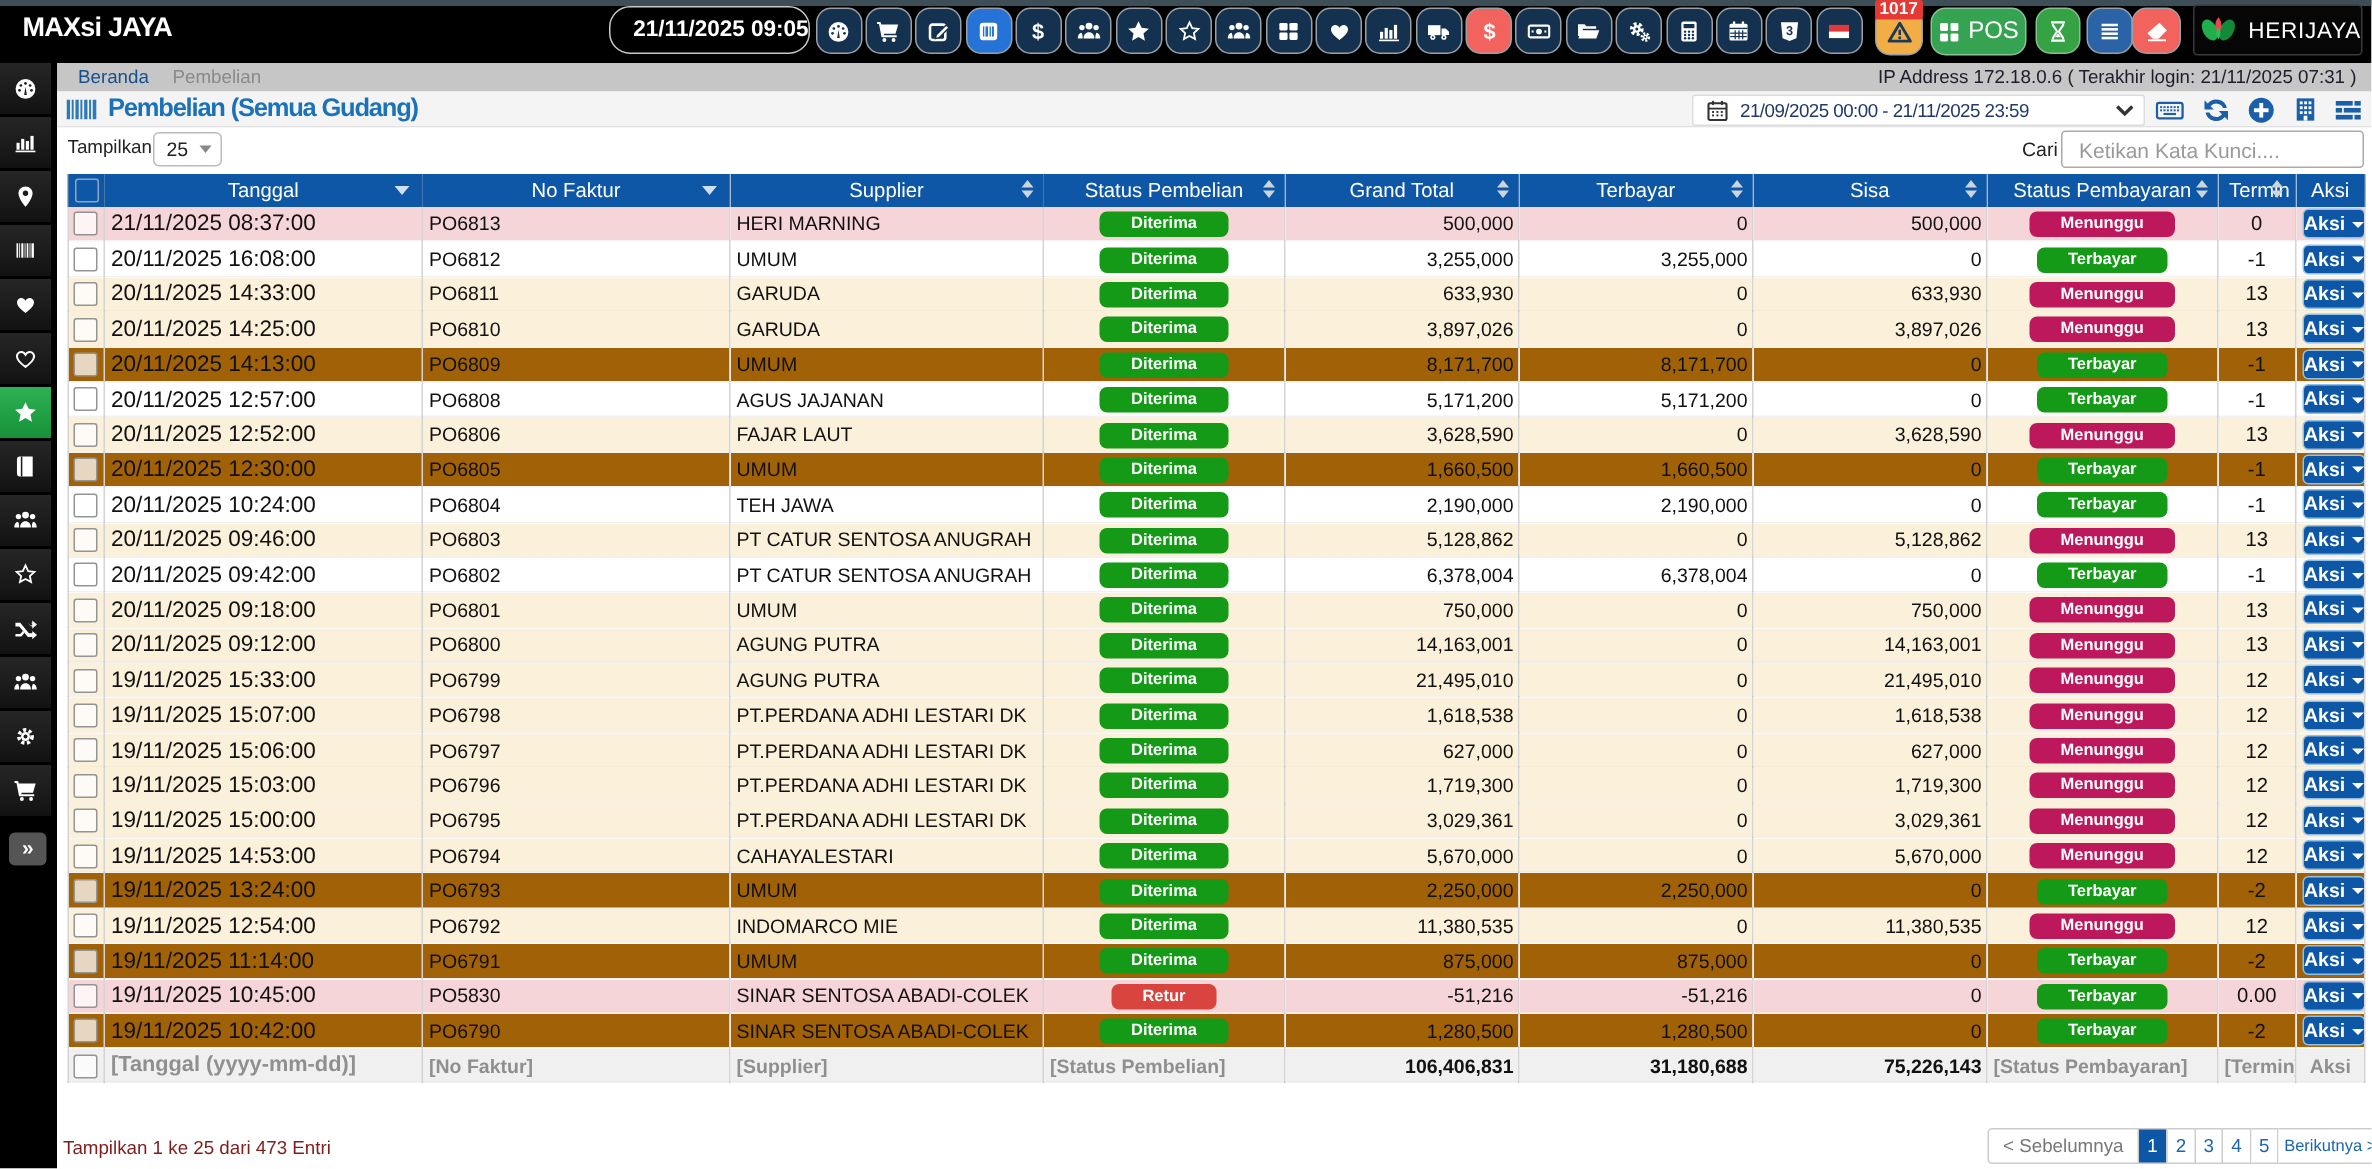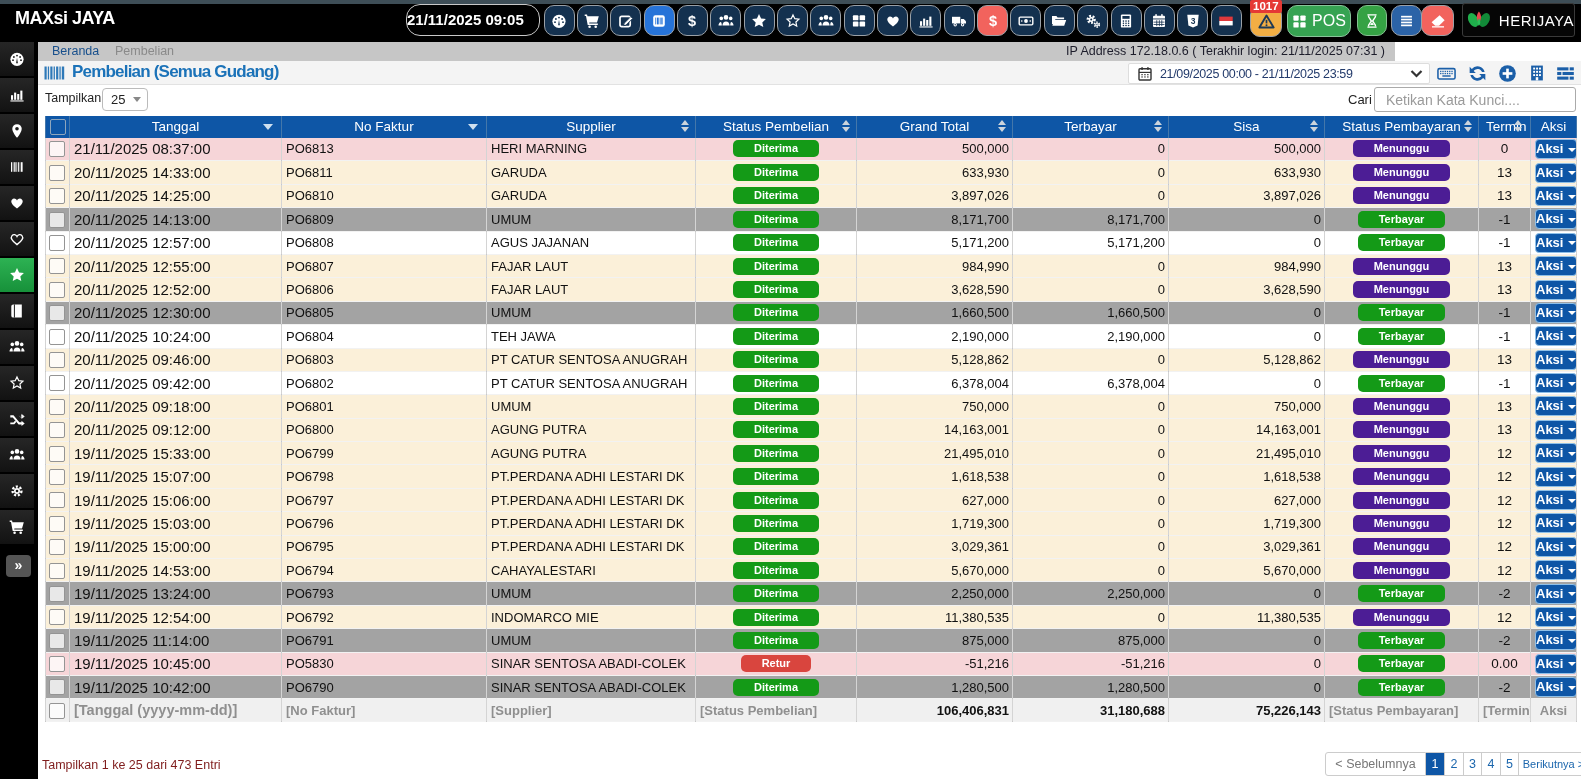--- a/index.html
+++ b/index.html
@@ -5,44 +5,44 @@
 .tile { position:absolute; top:5px; width:31px; height:31px; border:1px solid #9aa0a6; border-radius:10px; display:flex; align-items:center; justify-content:center; }
 .stile { position:absolute; left:0; width:34px; height:35px; border-bottom:1px solid #000; display:flex; align-items:center; justify-content:center; }
 table { border-collapse:collapse; table-layout:fixed; }
 td,th { overflow:hidden; white-space:nowrap; }
 th { background:#0e56a6; color:#fff; font-size:13.5px; font-weight:normal; text-align:center; position:relative; border-right:1px solid #4477aa; height:22px; }
 td { font-size:13px; color:#111; padding:0 4px; border-right:1px solid #d4d4d4; border-bottom:1px solid rgba(0,0,0,0.05); height:23.4px; }
 td.r { text-align:right; padding-right:3px; } td.c { text-align:center; }
 td:nth-child(2) { font-size:15px; }
 tr.foot td:nth-child(2) { font-size:14.5px; }
 td:nth-child(10) { font-size:13.5px; }
-tr.white td { background:#fff; } tr.grey td { background:#a3a3a3;margin-left:48px; }
+tr.white td { background:#fff; } tr.grey td { background:#a16207;margin-left:48px; }
 tr.cream td { background:#fbf0d9; } tr.pink td { background:#f6d5d8; }
 tr.foot td { background:#f0f0f0; color:#8f8f8f; font-weight:bold; height:23px; font-size:13px; }
 tr.foot td.k { color:#111; }
 td.cb { padding:0 0 0 3px; border-left:1px solid #d4d4d4; }
 th.cb { border-left:1px solid #4477aa; }
 .box { display:inline-block; width:16px; height:16px; background:rgba(255,255,255,.75); border:1px solid #949494; border-radius:2px; vertical-align:middle; }
 .hbox { display:inline-block; width:16px; height:16px; border:1px solid #8ea6bd; border-radius:2px; vertical-align:middle; }
 .bdg { display:inline-block; padding:1px 21px; border-radius:5px; font-size:11px; font-weight:bold; color:#fff; line-height:15px; }
-.bg { background:#149a17; } .bo { background:#4c1d95; } .br { background:#d9453e; }
+.bg { background:#149a17; } .bo { background:#be185d; } .br { background:#d9453e; }
 .aksi { display:block; margin:1px auto; width:42px; background:#0e56a6; border:1px solid #8fc0e8; border-radius:4px; color:#fff; font-size:13px; font-weight:bold; line-height:18px; text-align:center; }
 .car { display:inline-block; width:0; height:0; border-left:4px solid transparent; border-right:4px solid transparent; border-top:4px solid #fff; margin-left:1px; vertical-align:middle; }
 .adn { position:absolute; right:8px; top:8px; width:0; height:0; border-left:5px solid transparent; border-right:5px solid transparent; border-top:6px solid #cfe0f0; }
 .aud { position:absolute; right:6px; top:4px; }
 .au { display:block; width:0; height:0; border-left:4.5px solid transparent; border-right:4.5px solid transparent; border-bottom:5.5px solid #ccd4dc; margin-bottom:2px; }
 .ad { display:block; width:0; height:0; border-left:4.5px solid transparent; border-right:4.5px solid transparent; border-top:5.5px solid #ccd4dc; }
 .thtermin { text-align:left; padding-left:7px; }
 td.clip { padding-right:0; }
 </style></head><body>
 
 <div style="position:absolute;left:0;top:0;width:1581px;height:42px;background:#000">
   <div style="position:absolute;left:0;top:0;width:1581px;height:4px;background:#3e4e57"></div>
   <div style="position:absolute;left:15px;top:8px;color:#fff;font-size:18px;font-weight:bold;letter-spacing:-0.5px">MAXsi JAYA</div>
-  <div style="position:absolute;left:406px;top:4px;width:134px;height:32px;border:1.5px solid #c8c8c8;border-radius:14px;color:#fff;font-size:15px;font-weight:bold;text-align:left;line-height:29px">21/11/2025 09:05</div>
+  <div style="position:absolute;left:406px;top:4px;width:134px;height:32px;border:1.5px solid #c8c8c8;border-radius:14px;color:#fff;font-size:15px;font-weight:bold;text-align:right;line-height:29px">21/11/2025 09:05</div>
   <div class="tile" style="left:543.5px;background:#14314f">
       <svg width="16" height="16" viewBox="0 0 16 16">
         <circle cx="8" cy="8.3" r="6.6" fill="#fff"></circle>
         <g fill="#14314f">
           <circle cx="8" cy="4.6" r=".9"></circle>
           <circle cx="4.9" cy="6" r=".9"></circle>
           <circle cx="11.1" cy="6" r=".9"></circle>
           <circle cx="4" cy="9.2" r=".9"></circle>
           <circle cx="12" cy="9.2" r=".9"></circle>
           <path d="M7.1 12.3 8 6.8l.9 5.5z"></path>
@@ -390,21 +390,21 @@
         <path fill="#fff" d="M.7 1.6h2.3l.5 1.7h11.3l-1.8 6.2H5.4l-.2 1h8.6v1.4H3.7L2 3H.7z"></path>
         <circle cx="5.6" cy="13.7" r="1.3" fill="#fff"></circle>
         <circle cx="11.7" cy="13.7" r="1.3" fill="#fff"></circle>
       </svg>
     </div>
 <div style="position:absolute;left:6px;top:513px;width:25px;height:22px;background:#555;border-radius:4px;color:#fff;text-align:center;line-height:21px;font-size:14px;font-weight:bold">»</div>
 </div>
 
 <div style="position:absolute;left:38px;top:42px;width:1543px;height:737px;background:#fff">
 
-  <div style="position:absolute;left:0;top:0;width:1357px;height:19px;background:#c6c6c6;font-size:12.5px;line-height:19px">
+  <div style="position:absolute;left:0;top:0;width:1543px;height:19px;background:#c6c6c6;font-size:12.5px;line-height:19px">
     <span style="position:absolute;left:14px;color:#174f8c">Beranda</span>
     <span style="position:absolute;left:77px;color:#8a8a8a">Pembelian</span>
     <span style="position:absolute;right:10px;color:#1d1d2b">IP Address 172.18.0.6 ( Terakhir login: 21/11/2025 07:31 )</span>
   </div>
 
   <div style="position:absolute;left:0;top:19px;width:1543px;height:24px;background:#f4f4f4;border-bottom:1px solid #e2e2e2">
     <span style="position:absolute;left:6px;top:4px"><svg width="21" height="16" viewBox="0 0 21 16">
           <g fill="#2e79b8">
             <rect x="0.5" y="1.5" width="2.2" height="13"></rect>
             <rect x="3.8" y="1.5" width="1.3" height="13"></rect>
@@ -557,20 +557,35 @@
           <td class="c"><span class="bdg bg">Diterima</span></td>
           <td class="r">500,000</td>
           <td class="r">0</td>
           <td class="r">500,000</td>
           <td class="c"><span class="bdg bo">Menunggu</span></td>
           <td class="c">0</td>
           <td class="c">
             <span class="aksi">Aksi <span class="car"></span></span>
           </td>
         </tr>
+<tr class="white">
+          <td class="cb"><span class="box"></span></td>
+          <td>20/11/2025 16:08:00</td>
+          <td>PO6812</td>
+          <td>UMUM</td>
+          <td class="c"><span class="bdg bg">Diterima</span></td>
+          <td class="r">3,255,000</td>
+          <td class="r">3,255,000</td>
+          <td class="r">0</td>
+          <td class="c"><span class="bdg bg">Terbayar</span></td>
+          <td class="c">-1</td>
+          <td class="c">
+            <span class="aksi">Aksi <span class="car"></span></span>
+          </td>
+        </tr>
 <tr class="cream">
           <td class="cb"><span class="box"></span></td>
           <td>20/11/2025 14:33:00</td>
           <td>PO6811</td>
           <td>GARUDA</td>
           <td class="c"><span class="bdg bg">Diterima</span></td>
           <td class="r">633,930</td>
           <td class="r">0</td>
           <td class="r">633,930</td>
           <td class="c"><span class="bdg bo">Menunggu</span></td>
@@ -613,35 +628,20 @@
           <td class="cb"><span class="box"></span></td>
           <td>20/11/2025 12:57:00</td>
           <td>PO6808</td>
           <td>AGUS JAJANAN</td>
           <td class="c"><span class="bdg bg">Diterima</span></td>
           <td class="r">5,171,200</td>
           <td class="r">5,171,200</td>
           <td class="r">0</td>
           <td class="c"><span class="bdg bg">Terbayar</span></td>
           <td class="c">-1</td>
-          <td class="c">
-            <span class="aksi">Aksi <span class="car"></span></span>
-          </td>
-        </tr>
-<tr class="cream">
-          <td class="cb"><span class="box"></span></td>
-          <td>20/11/2025 12:55:00</td>
-          <td>PO6807</td>
-          <td>FAJAR LAUT</td>
-          <td class="c"><span class="bdg bg">Diterima</span></td>
-          <td class="r">984,990</td>
-          <td class="r">0</td>
-          <td class="r">984,990</td>
-          <td class="c"><span class="bdg bo">Menunggu</span></td>
-          <td class="c">13</td>
           <td class="c">
             <span class="aksi">Aksi <span class="car"></span></span>
           </td>
         </tr>
 <tr class="cream">
           <td class="cb"><span class="box"></span></td>
           <td>20/11/2025 12:52:00</td>
           <td>PO6806</td>
           <td>FAJAR LAUT</td>
           <td class="c"><span class="bdg bg">Diterima</span></td>

